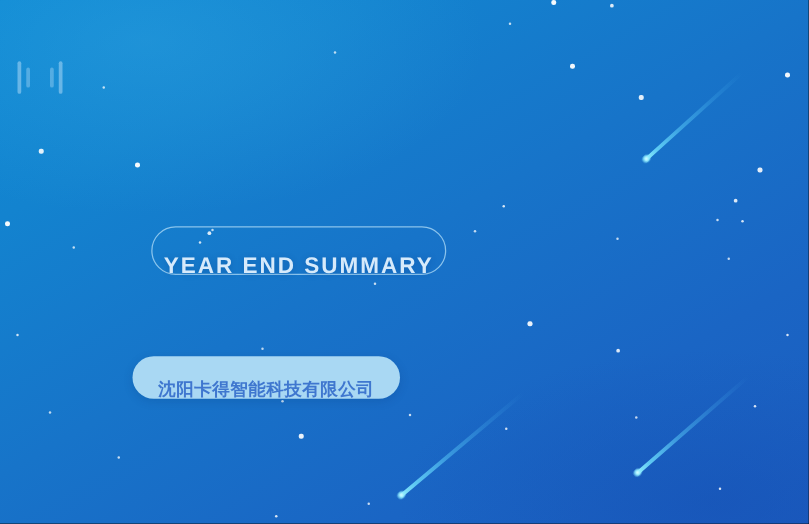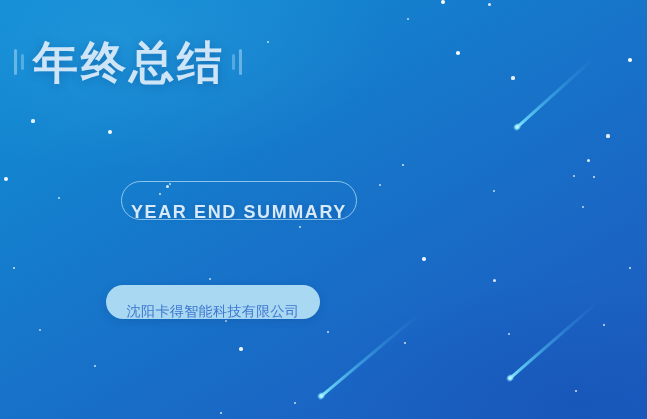--- a/index.html
+++ b/index.html
@@ -138,21 +138,21 @@
     box-sizing: border-box;
     border-radius: 17px;
     background: #a9d8f3;
     display: flex;
     align-items: center;
     justify-content: center;
     box-shadow: 0 2px 8px rgba(8,50,110,0.18);
   }
   #company-badge-label {
     font-size: 14px;
-    font-weight: 400;
+    font-weight: 700;
     letter-spacing: 0.4px;
     color: #3f77cf;
     white-space: nowrap;
     margin-top: 19px;
   }
 </style>
 </head>
 <body>
 
 <div id="slide">
@@ -215,21 +215,20 @@
         <div class="tail" style="width: 118px; height: 2.6px;"></div>
         <div class="head"></div>
       </div>
     </div>
 
   <div id="title-block">
     <span class="tick-group left">
       <i class="tick tall"></i>
         <i class="tick short"></i>
     </span>
-    <span id="main-title">年终总结</span>
     <span class="tick-group right">
       <i class="tick short"></i>
         <i class="tick tall"></i>
     </span>
   </div>
 
   <div id="summary-pill">
     <span id="summary-pill-label">YEAR END SUMMARY</span>
   </div>
 

